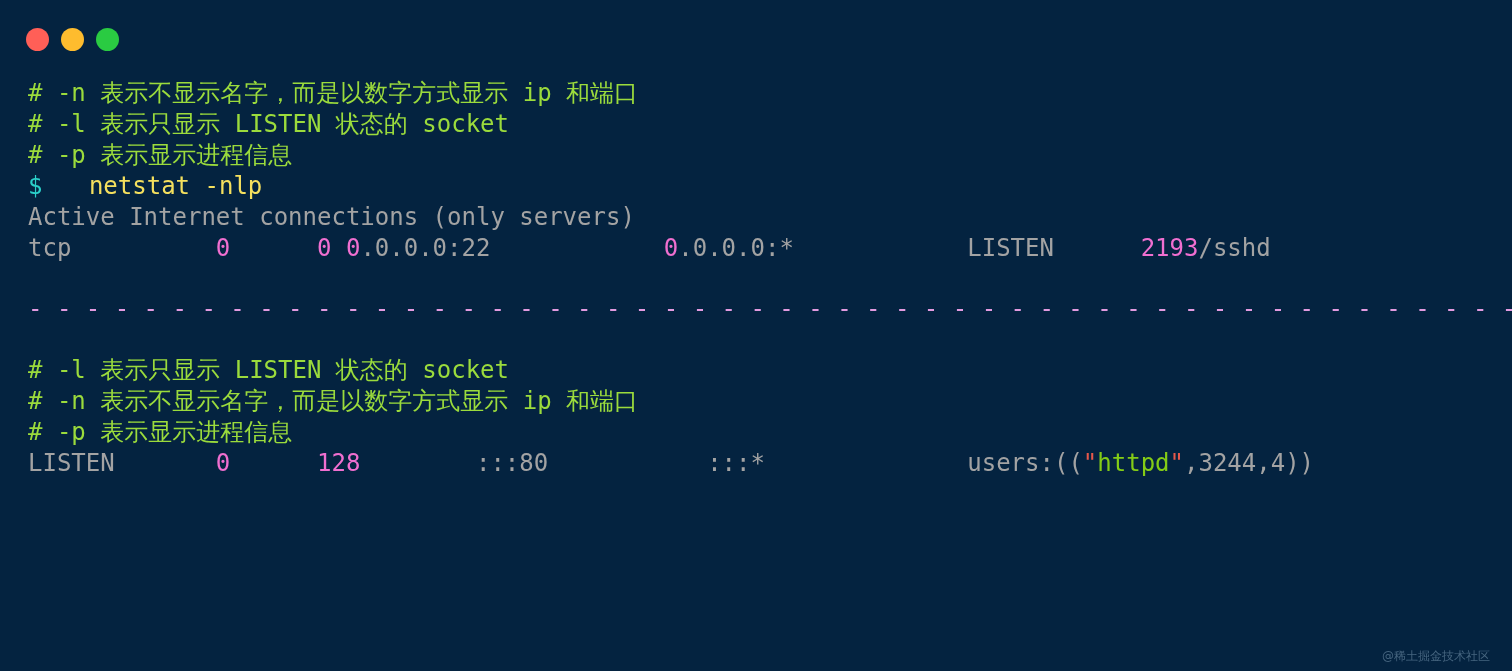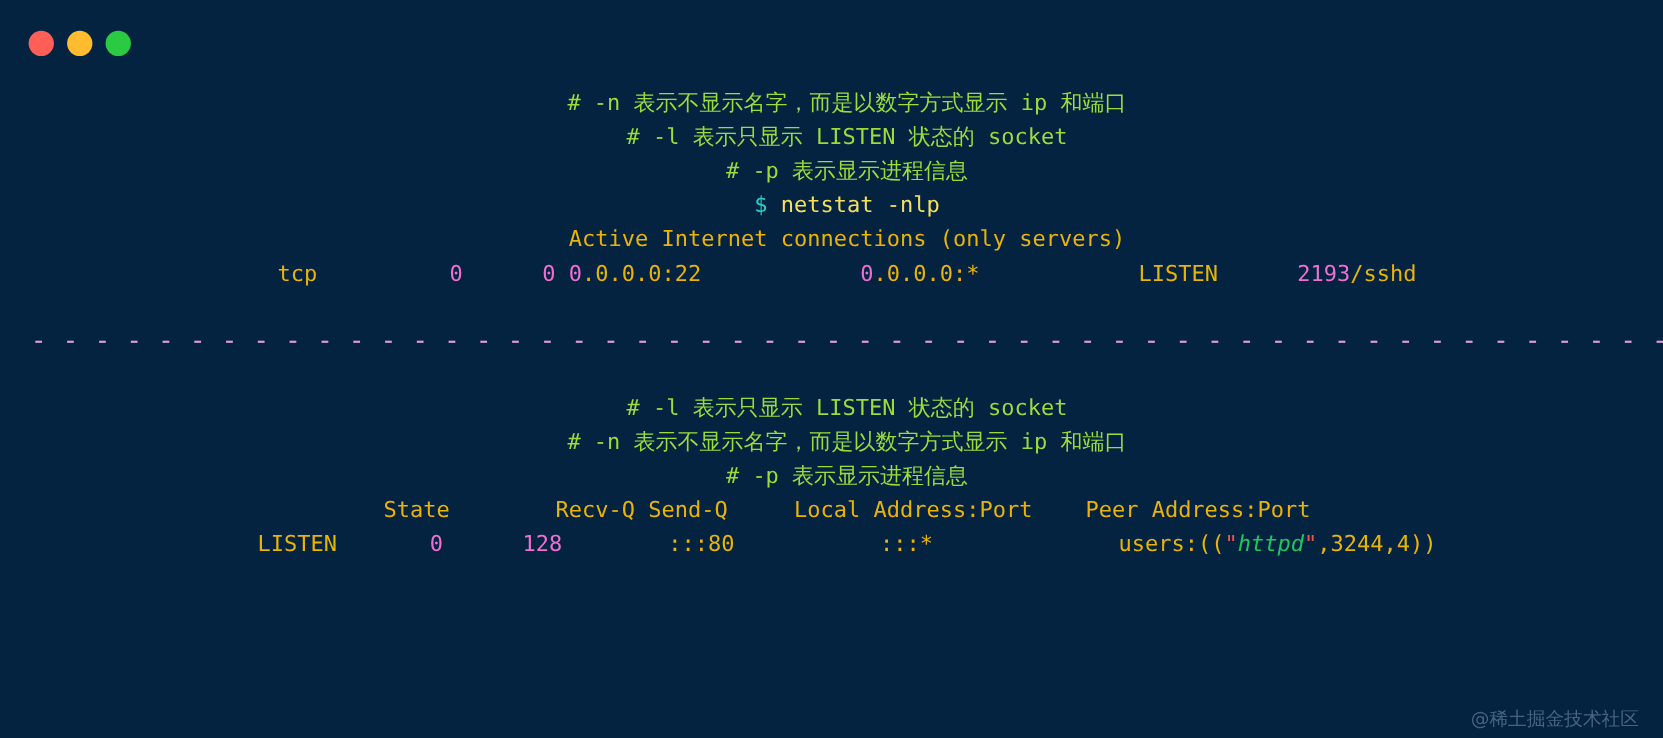--- a/index.html
+++ b/index.html
@@ -43,54 +43,53 @@
 
   
   #terminal-body {
     padding: 0 0 0 28px;
     box-sizing: border-box;
   }
 
   .line {
     height: 31px;
     line-height: 31px;
-    font-size: 20px;
+    font-size: 24px;
     letter-spacing: 0px;
     white-space: pre;
     color: #e6edf3;
-    text-align: center;
   }
 
   
   .c-comment { color: #9BDB3C; }
   .c-prompt  { color: #2BCFC9; }
-  .c-cmd     { color: #F5E05E; }
-  .c-plain   { color: #eab308; }
+  .c-cmd     { color: #F5E05E; margin-left: 32px; }
+  .c-plain   { color: #a3a3a3; }
   .c-num     { color: #F06FD0; }
-  .c-str     { color: #22c55e; font-style: italic; }
+  .c-str     { color: #84cc16; }
   .c-quote   { color: #E8584A; }
 
   
   .sep {
     height: 31px;
     line-height: 31px;
     font-size: 24px;
     white-space: pre;
     color: #E39BE0;
     letter-spacing: 0px;
   }
   .gap-md { height: 30px; }
 
   
   #watermark {
     position: absolute;
     right: 22px;
     bottom: 6px;
     font-family: "DejaVu Sans", "Liberation Sans", sans-serif;
-    font-size: 17px;
+    font-size: 12px;
     color: #46657f;
     white-space: nowrap;
     user-select: none;
   }
 </style>
 </head>
 <body>
 
 <div id="terminal-window" style="background: rgb(4, 35, 64);">
 
@@ -122,21 +121,20 @@
     <div class="gap-md"></div>
 
     <div class="line"><span class="c-comment">#</span><span class="c-comment"> -l </span><span class="c-comment">表示只显示 LISTEN 状态的 socket</span></div>
 
 
     <div class="line"><span class="c-comment">#</span><span class="c-comment"> -n </span><span class="c-comment">表示不显示名字，而是以数字方式显示 ip 和端口</span></div>
 
     <div class="line"><span class="c-comment">#</span><span class="c-comment"> -p </span><span class="c-comment">表示显示进程信息</span></div>
 
 
-    <div class="line"><span class="c-plain">State        Recv-Q Send-Q     Local Address:Port    Peer Address:Port</span></div>
 
     <div class="line"><span class="c-plain">LISTEN</span><span class="c-plain">       </span><span class="c-num">0</span><span class="c-plain">      </span><span class="c-num">128</span><span class="c-plain">        </span><span class="c-plain">:::80</span><span class="c-plain">           </span><span class="c-plain">:::*</span><span class="c-plain">              </span><span class="c-plain">users:((</span><span class="c-quote">"</span><span class="c-str">httpd</span><span class="c-quote">"</span><span class="c-plain">,3244,4))</span></div>
 
   </div>
 
   <div id="watermark">@稀土掘金技术社区</div>
 
 </div>
 
 </body></html>

